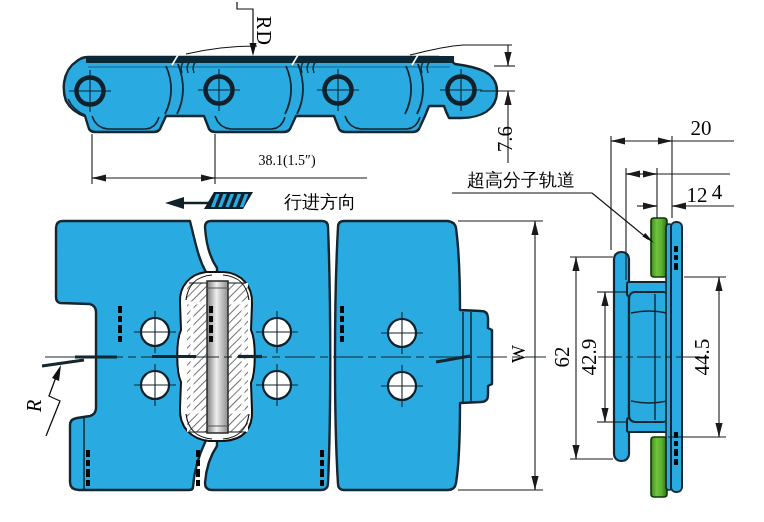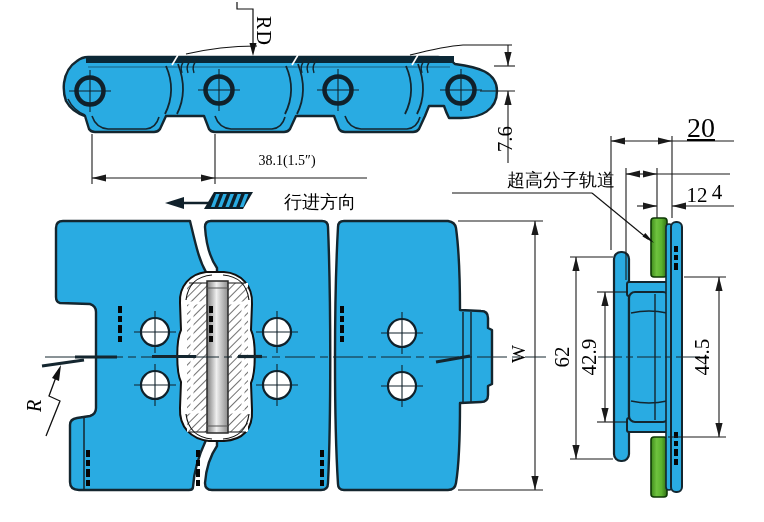--- a/index.html
+++ b/index.html
@@ -8,22 +8,22 @@
   #canvas{position:absolute;left:0;top:0;width:764px;height:522px;}
   svg{position:absolute;left:0;top:0;}
   .lbl{position:absolute;color:#000;white-space:nowrap;line-height:1;
        transform:translate(-50%,-50%);font-family:"Liberation Serif", serif;}
   .rotccw{transform:translate(-50%,-50%) rotate(-90deg);}
   .rotcw{transform:translate(-50%,-50%) rotate(90deg);}
   #t-rd{left:264px;top:31px;font-size:20px;letter-spacing:1px;}
   #t-pitch{left:287px;top:161px;font-size:14px;}
   #t-thick{left:505px;top:139px;font-size:21px;}
   #t-travel{left:320px;top:202px;font-size:18px;}
-  #t-track{left:521px;top:180px;font-size:18px;margin-left:40px;}
-  #t-20{left:701px;top:128px;font-size:28px;text-decoration:underline;}
+  #t-track{left:521px;top:180px;font-size:18px;}
+  #t-20{left:701px;top:128px;font-size:21px;}
   #t-12{left:697px;top:168px;font-size:21px;margin-top:27px;}
   #t-4{left:717px;top:192px;font-size:21px;}
   #t-62{left:562px;top:357px;font-size:21px;}
   #t-429{left:589px;top:357px;font-size:21px;}
   #t-445{left:702px;top:357px;font-size:21px;}
   #t-w{left:518px;top:354px;font-size:19px;}
   #t-r{left:34px;top:406px;font-size:20px;font-style:italic;}
 </style>
 </head>
 <body>

